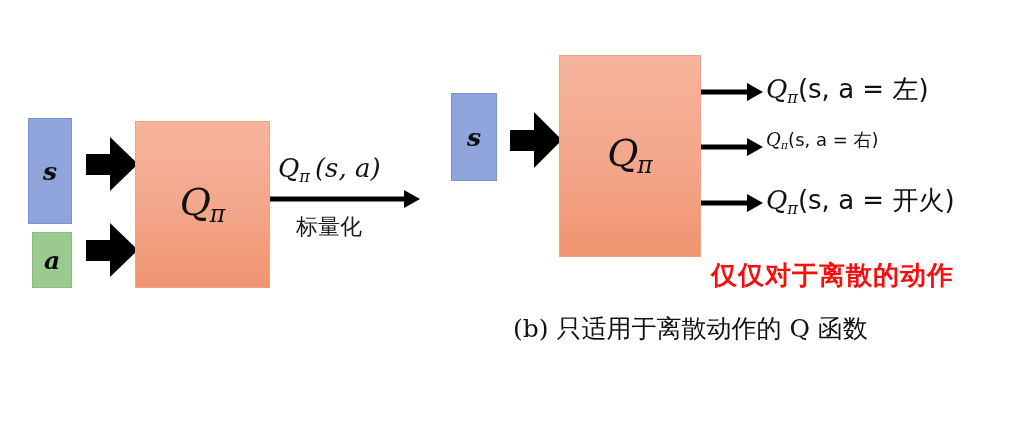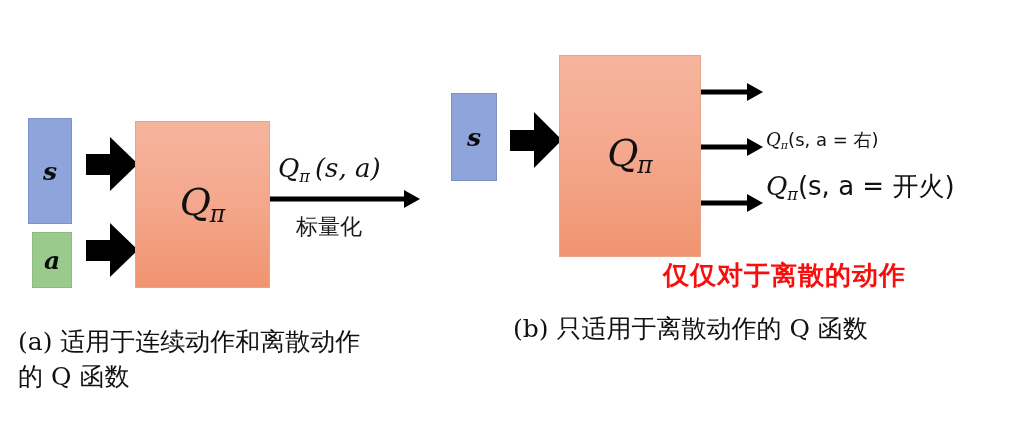--- a/index.html
+++ b/index.html
@@ -130,20 +130,21 @@
     color: #1a1a1a;
     white-space: nowrap;
   }
   .red-note {
     position: absolute;
     font-family: "DejaVu Sans", sans-serif;
     font-weight: bold;
     color: #fa0d0d;
     white-space: nowrap;
     letter-spacing: 1px;
+    margin-left: 48px;
   }
   .caption {
     position: absolute;
     font-family: "DejaVu Serif", serif;
     color: #111;
     font-size: 25px;
     line-height: 1.38;
   }
 </style>
 </head>
@@ -179,58 +180,57 @@
     <span>Q</span><span class="sub" style="font-size:.62em; vertical-align:-.28em;">π</span><span style="margin-left:5px;">(s, a)</span>
   </div>
 
   <div class="line-arrow" style="left:270px; top:190px; width:150px; height:18px;">
     <div class="shaft" style="width:136px;"></div>
     <div class="tip"></div>
   </div>
 
   <div class="cjk-label" style="left:296px; top:212px; font-size:22px;">标量化</div>
 
-  <div class="caption" style="left:18px; top:325px; width:470px;">
-    <div>(a) 适用于连续动作和离散动作</div>
-    <div>的 Q 函数</div>
-  </div>
 
   <div class="block block-s" style="left:451px; top:93px; width:46px; height:88px;">
     <span class="lbl-var lbl-s">s</span>
   </div>
 
   <div class="fat-arrow" style="left:510px; top:112px; width:52px; height:56px;">
     <div class="tail" style="left:0; top:18px; width:26px; height:21px;"></div>
     <div class="head" style="right:0; top:0; border-top-width:28px; border-bottom-width:28px; border-left-width:28px;"></div>
   </div>
 
   <div class="block block-q" style="left:559px; top:55px; width:142px; height:202px;">
     <span class="qpi" style="font-size:38px;">
       <span>Q</span><span class="sub">π</span>
     </span>
   </div>
 
   <div class="line-arrow" style="left:701px; top:83px; width:62px; height:18px;">
     <div class="shaft" style="width:48px;"></div>
     <div class="tip"></div>
   </div>
+  <div class="math" style="left:766px; top:76px; font-size:26px;">
+    <span>Q</span><span class="sub" style="font-size:.62em; vertical-align:-.28em;">π</span><span class="cjk">(s, a = 左)</span>
+  </div>
 
   <div class="line-arrow" style="left:701px; top:138px; width:62px; height:18px;">
     <div class="shaft" style="width:48px;"></div>
     <div class="tip"></div>
   </div>
   <div class="math" style="left:766px; top:131px; font-size:18px;">
     <span>Q</span><span class="sub" style="font-size:.62em; vertical-align:-.28em;">π</span><span class="cjk">(s, a = 右)</span>
   </div>
 
   <div class="line-arrow" style="left:701px; top:194px; width:62px; height:18px;">
     <div class="shaft" style="width:48px;"></div>
     <div class="tip"></div>
   </div>
-  <div class="math" style="left:766px; top:173px; font-size:26px;text-align:right;">
+  <div class="math" style="left:766px; top:187px; font-size:26px;text-align:right;">
     <span>Q</span><span class="sub" style="font-size:.62em; vertical-align:-.28em;">π</span><span class="cjk">(s, a = 开火)</span>
   </div>
 
   <div class="red-note" style="left:663px; top:258px; font-size:26px;">仅仅对于离散的动作</div>
 
   <div class="caption" style="left:513px; top:312px; width:490px;">
     <div>(b) 只适用于离散动作的 Q 函数</div>
   </div>
 
 </div>

